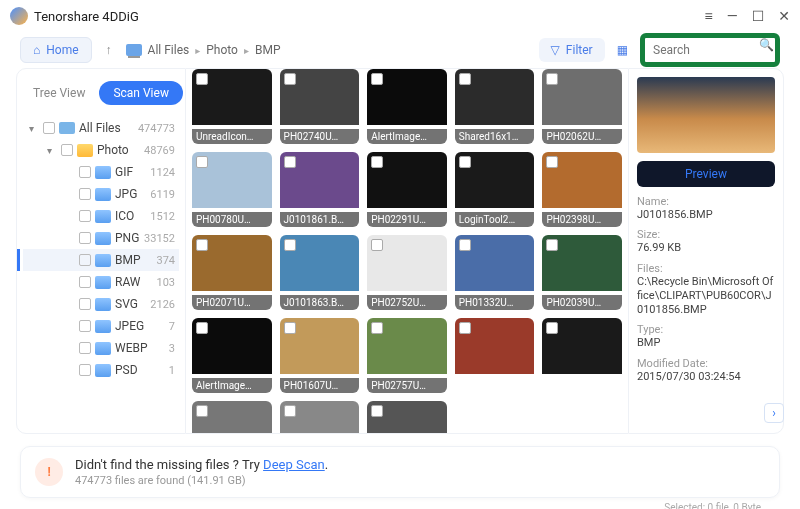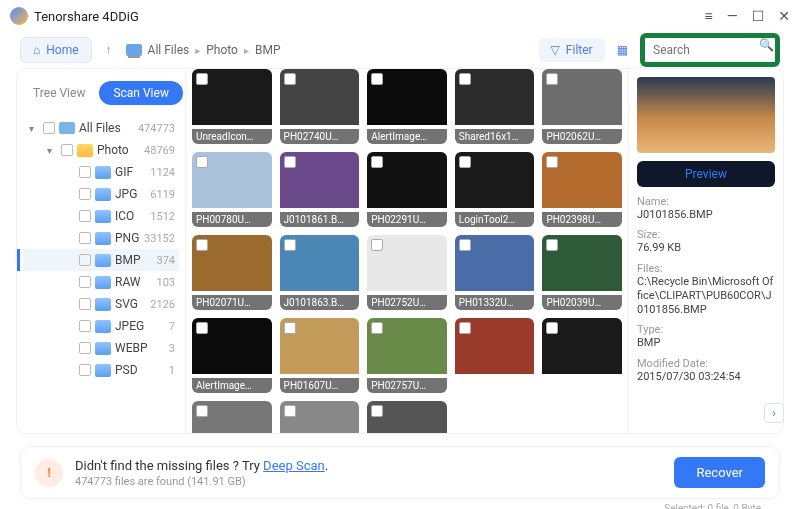--- a/index.html
+++ b/index.html
@@ -336,15 +336,14 @@
 </div>
 
 <div class="footer">
   <div class="warn-ic">!</div>
   <div class="footer-text">
     <div class="q">
       <span>Didn't find the missing files ? Try </span><span class="link">Deep Scan</span><span>.</span>
     </div>
     <div class="sub">474773 files are found (141.91 GB)</div>
   </div>
-  <button class="recover-btn">Recover</button>
   <div class="selected-info">Selected: 0 file, 0 Byte</div>
 </div>
 
 </body></html>

